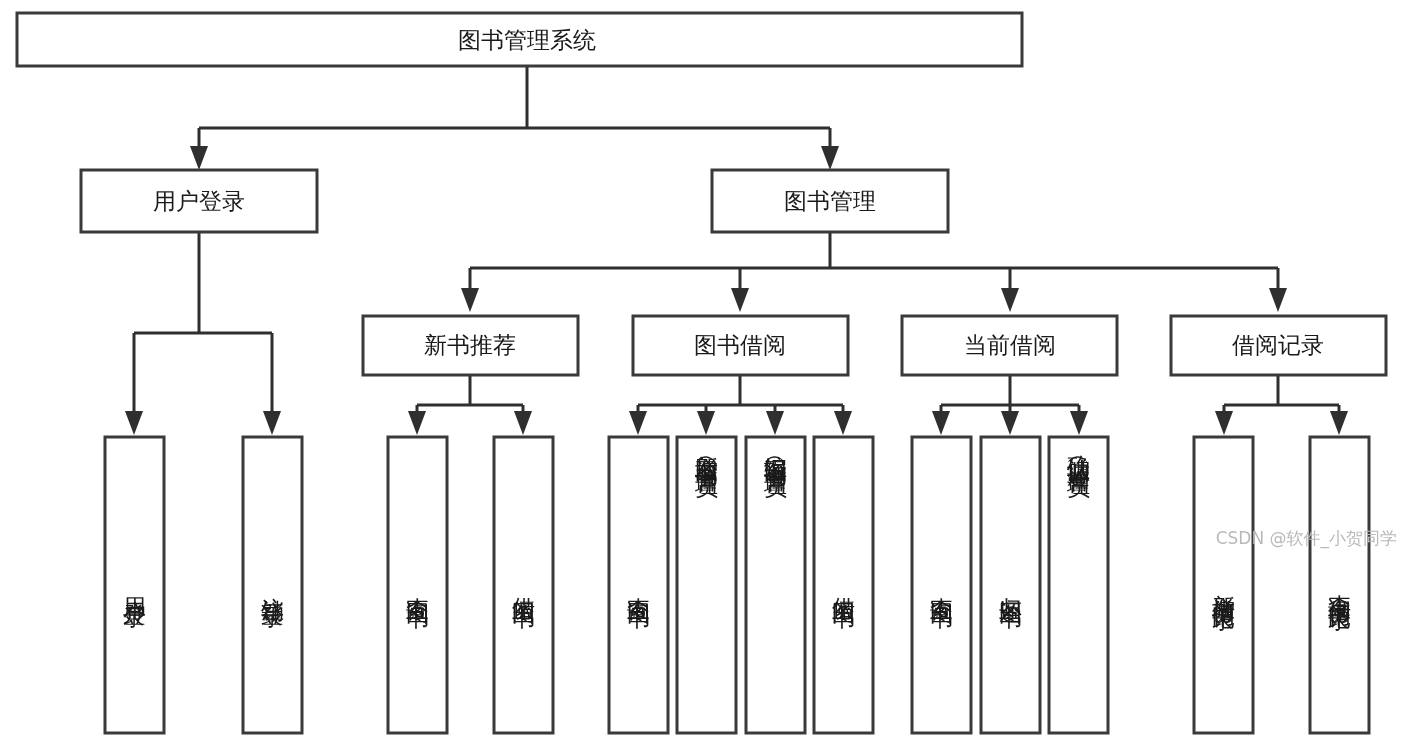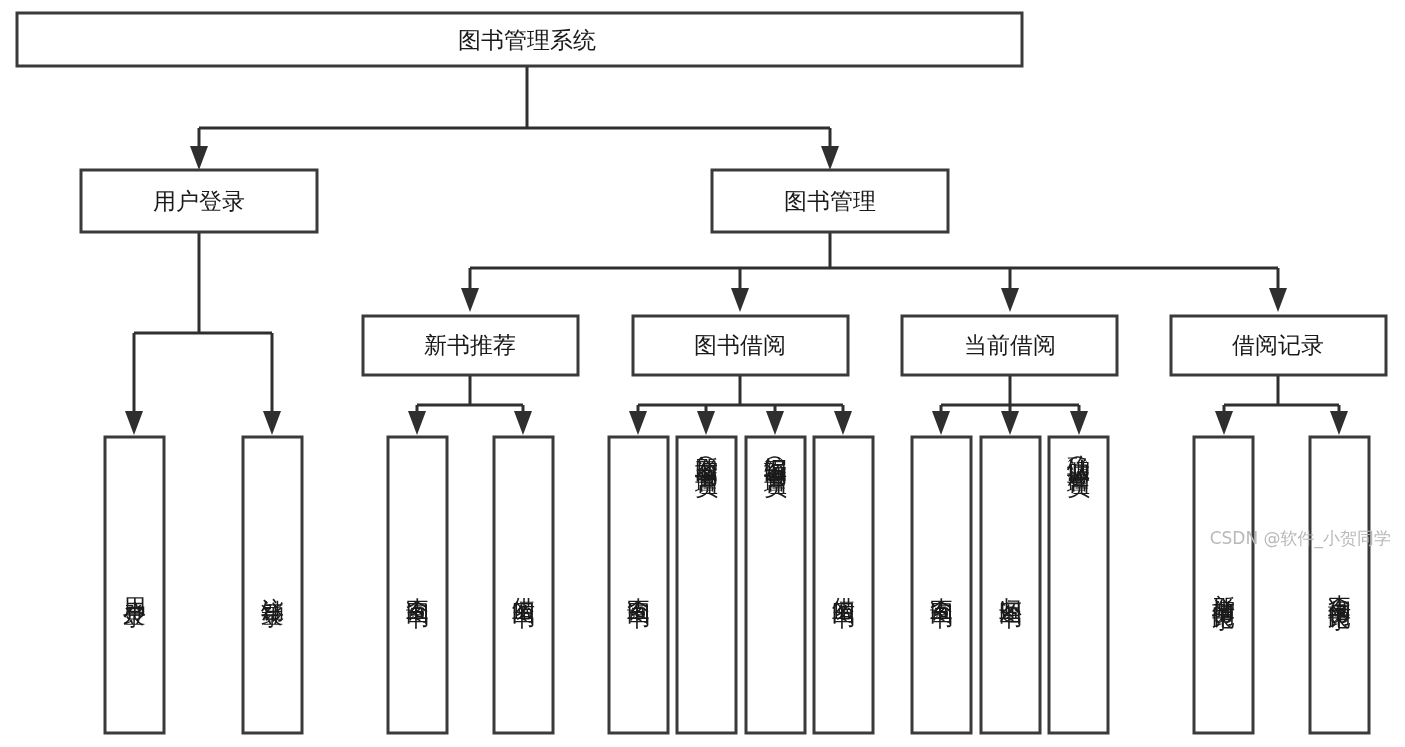--- a/index.html
+++ b/index.html
@@ -72,21 +72,21 @@
     font-family: "DejaVu Sans", "Liberation Sans", sans-serif;
     font-size: 23px;
     line-height: 1.18;
     color: #1a1a1a;
     letter-spacing: 3px;
     white-space: nowrap;
     text-align: center;
   }
   .watermark {
     position: absolute;
-    right: 14px;
+    right: 8px;
     bottom: 6px;
     font-family: "DejaVu Sans", "Liberation Sans", sans-serif;
     font-size: 17px;
     color: #b9b9b9;
     white-space: nowrap;
     user-select: none;
   }
 </style>
 </head>
 <body>

